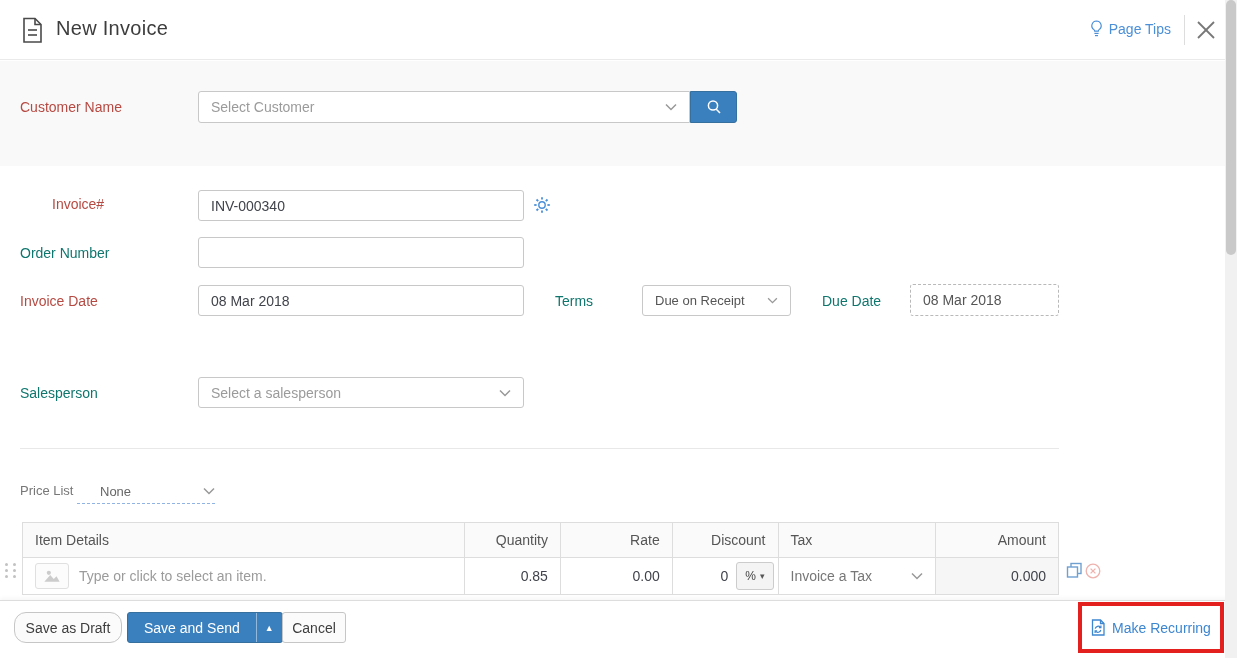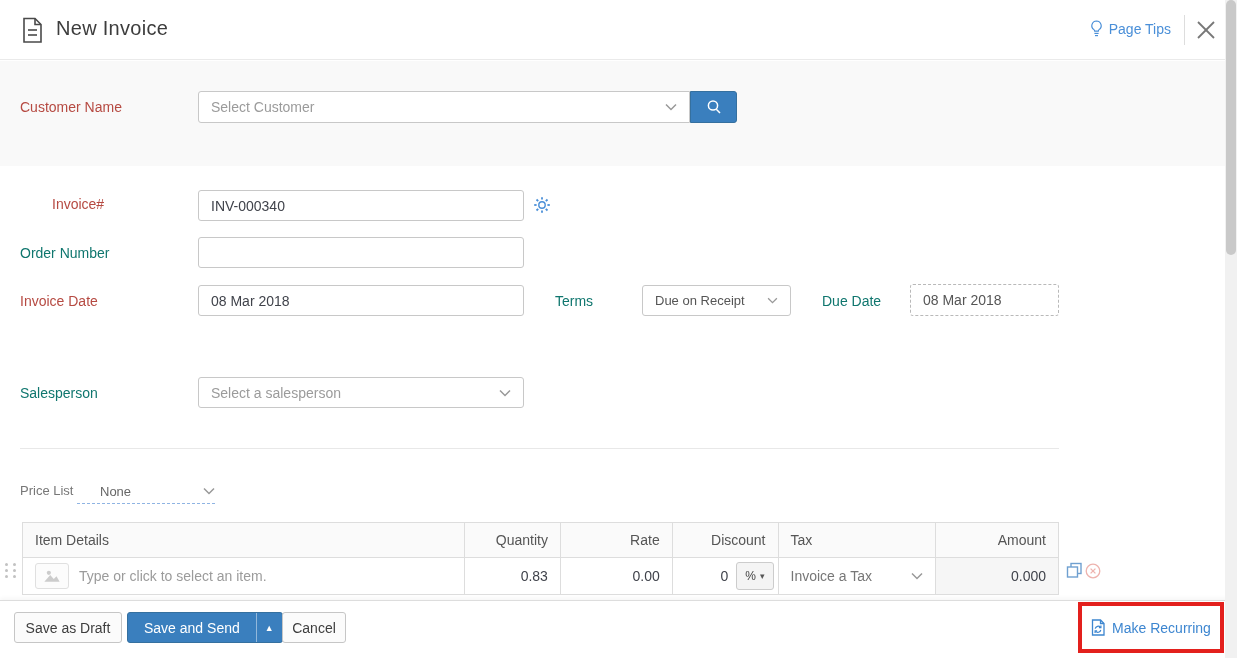--- a/index.html
+++ b/index.html
@@ -81,21 +81,21 @@
   .row-copy { position: absolute; left: 1066px; top: 562px; cursor: pointer; }
   .row-del  { position: absolute; left: 1085px; top: 563px; cursor: pointer; }
 
   
   .footer { position: absolute; left: 0; top: 600px; width: 1237px; height: 58px; background: #fff;
             border-top: 1px solid #ddd; box-shadow: 0 -2px 4px rgba(0,0,0,0.04); }
   .btn { position: absolute; top: 11px; height: 31px; border-radius: 3px; font-size: 14px;
          display: flex; align-items: center; justify-content: center; cursor: pointer;
          font-family: "Liberation Sans", "DejaVu Sans", sans-serif; }
   .btn.light { background: #fbfbfb; border: 1px solid #c6c6c6; color: #3e3e3e; }
-  .btn-draft { left: 14px; width: 108px; }
+  .btn-draft { left: 14px; width: 108px; border-radius: 12px; }
   .split { position: absolute; left: 127px; top: 11px; height: 31px; display: flex; border-radius: 3px;
            overflow: hidden; background: #3a7fbe; border: 1px solid #35709f; }
   .split .main { padding: 0 16px; color: #fff; font-size: 14px; display: flex; align-items: center; cursor: pointer; }
   .split .arrow { width: 26px; border-left: 1px solid rgba(255,255,255,.45); color: #fff;
                   display: flex; align-items: center; justify-content: center; font-size: 9px; cursor: pointer; }
   .btn-cancel { left: 282px; width: 64px; }
   .recurring-box { position: absolute; left: 1078px; top: 1px; width: 146px; height: 51px;
                    border: 4px solid #e3201d; display: flex; align-items: center; justify-content: center; }
   .recurring-link { display: flex; align-items: center; gap: 7px; color: #3d86d0; font-size: 14px; cursor: pointer; }
 
@@ -245,21 +245,21 @@
       <div class="cell c-item">
         <span class="img-ph">
           <svg width="22" height="18" viewBox="0 0 24 20">
             <circle cx="8.5" cy="6.5" r="2.3" fill="#cccccc"></circle>
             <path d="M3.5 16.5 L10 9 L14 13.4 L17 10.4 L20.5 16.5 Z" fill="#cccccc"></path>
           </svg>
         </span>
         <span class="item-placeholder">Type or click to select an item.</span>
       </div>
       <div class="cell c-qty">
-        <span>0.83</span>
+        <span>0.85</span>
       </div>
       <div class="cell c-rate">
         <span>0.00</span>
       </div>
       <div class="cell c-disc">
         <span>0</span>
         <span class="pct-box">
           <span>%</span>
           <span class="caret">▾</span>
         </span>

